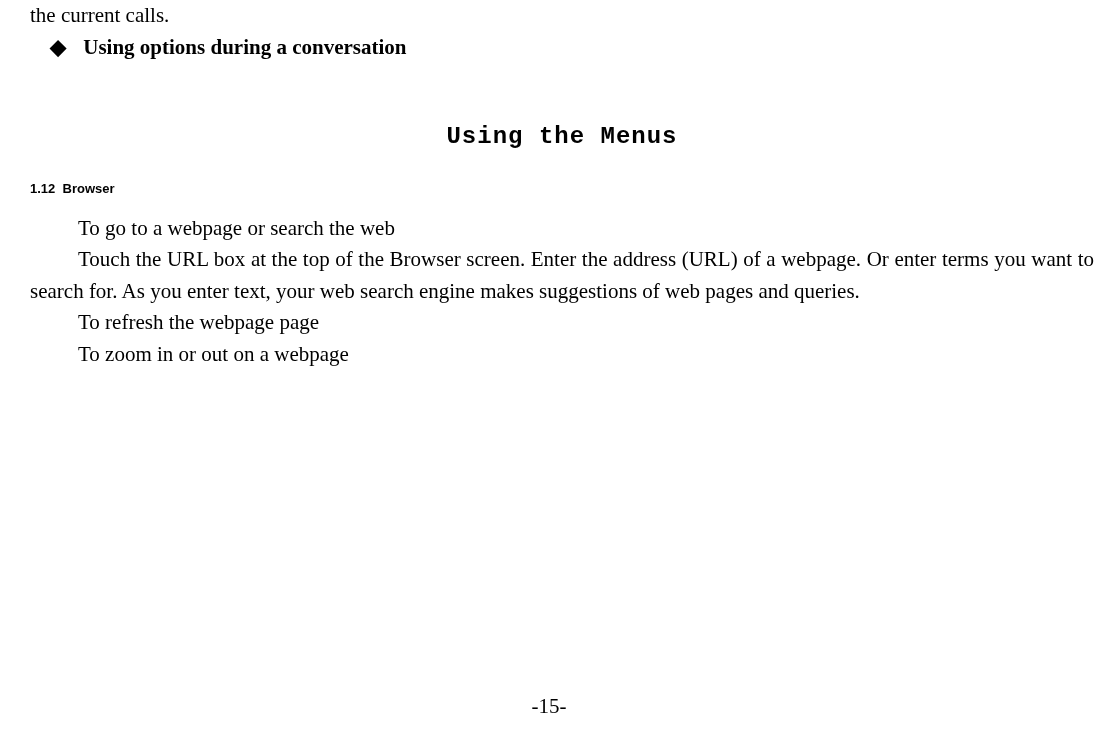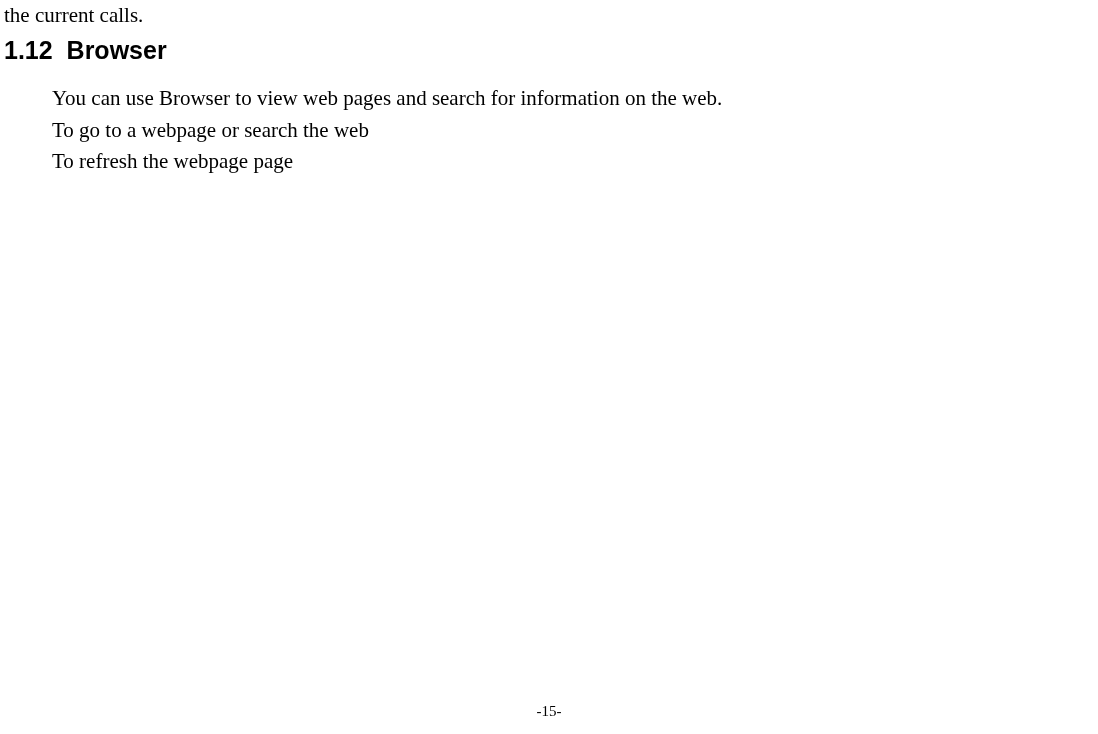--- a/index.html
+++ b/index.html
@@ -13,20 +13,21 @@
       line-height: 1.5;
       color: #000;
       background: #fff;
       width: 1098px;
       height: 734px;
       padding: 0;
       position: relative;
     }
     .page-content {
       padding: 0 4px;
+      margin-left: 26px;
     }
     .line {
       margin: 0;
       text-align: justify;
     }
     .diamond-bullet {
       display: inline-block;
       width: 28px;
     }
     .bullet-line {
@@ -41,55 +42,63 @@
       font-weight: bold;
       font-size: 24px;
       text-align: center;
       margin-top: 56px;
       margin-bottom: 24px;
       letter-spacing: 1px;
     }
     .section-heading {
       font-family: Arial, Helvetica, sans-serif;
       font-weight: bold;
-      font-size: 25px;
+      font-size: 13px;
       margin-bottom: 14px;
     }
     .bold {
       font-weight: normal;
     }
     .page-number {
       position: absolute;
       bottom: 12px;
       left: 0;
       right: 0;
       text-align: center;
-      font-size: 15px;
+      font-size: 21px;
     }
     .para-block {
       text-align: justify;
     }
   </style>
 </head>
 <body>
 
 <div class="page-content">
   <div class="line">the current calls.</div>
 
+  <div class="bullet-line">
+    <span class="diamond-bullet">◆</span>
+    <span>Using options during a conversation</span>
+  </div>
 
 
+  <div class="chapter-title">Using the Menus</div>
 
   <div class="section-heading">
     <span>1.12</span>&nbsp;&nbsp;<span>Browser</span>
   </div>
 
-  <div class="line indented">You can use Browser to view web pages and search for information on the web.</div>
 
 
   <div class="line indented bold">To go to a webpage or search the web</div>
 
+  <div class="para-block">
+    <span style="display:inline-block; width:48px;"></span><span>Touch the URL box at the top of the Browser screen. Enter the address (URL) of a webpage. Or enter terms you want to search for. As you enter text, your web search engine makes suggestions of web pages and queries.</span>
+  </div>
 
   <div class="line indented bold">To refresh the webpage page</div>
 
 
+  <div class="line indented bold">To zoom in or out on a webpage</div>
 </div>
 
 <div class="page-number">-15-</div>
 
 </body></html>

